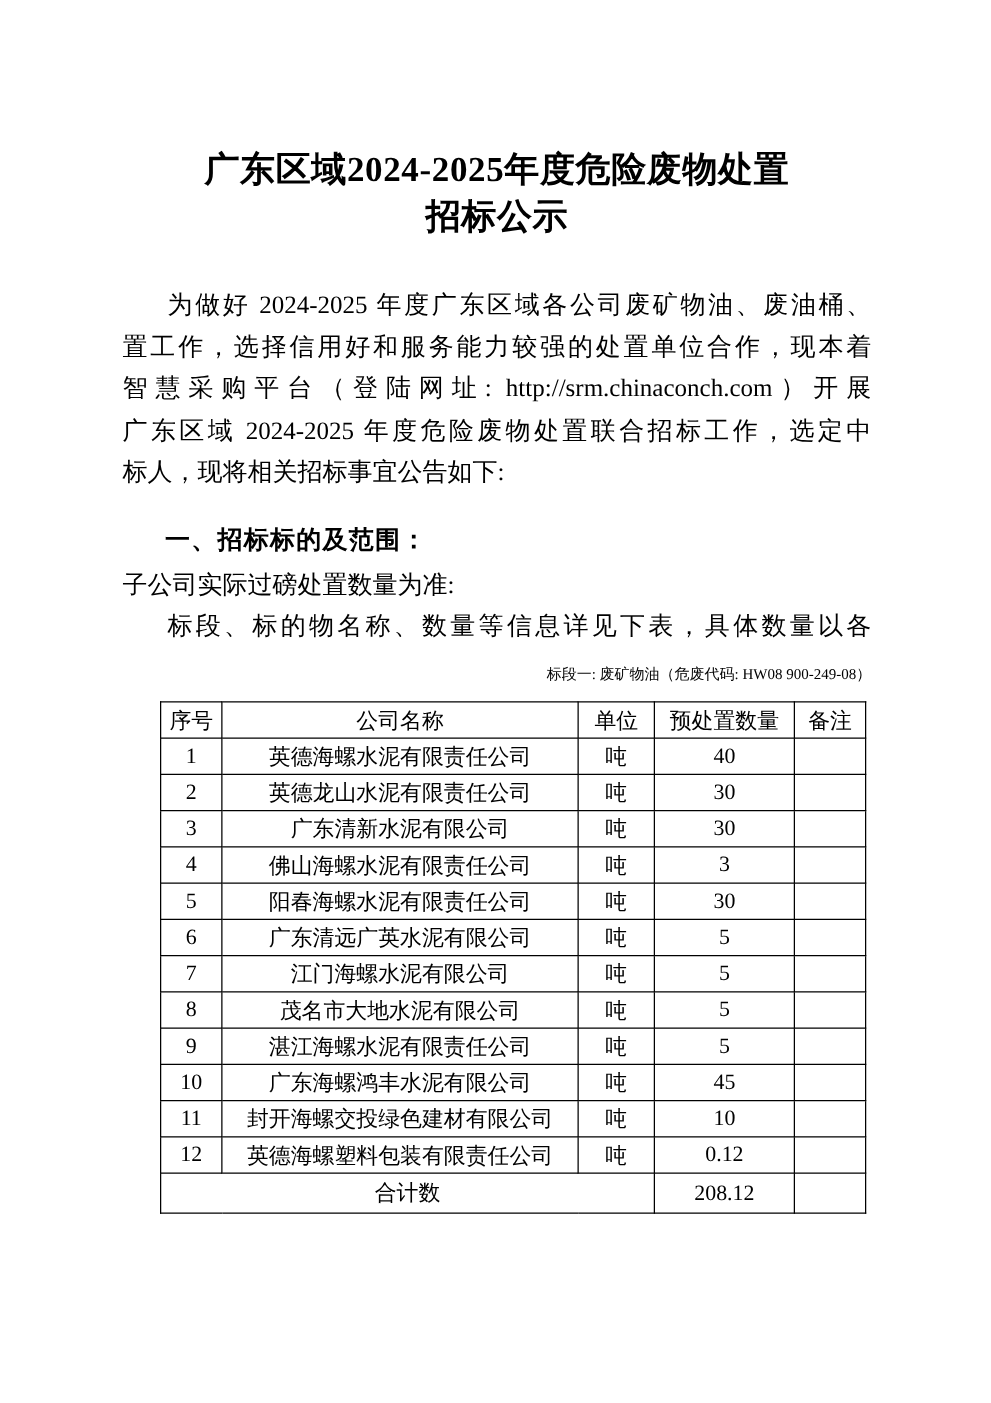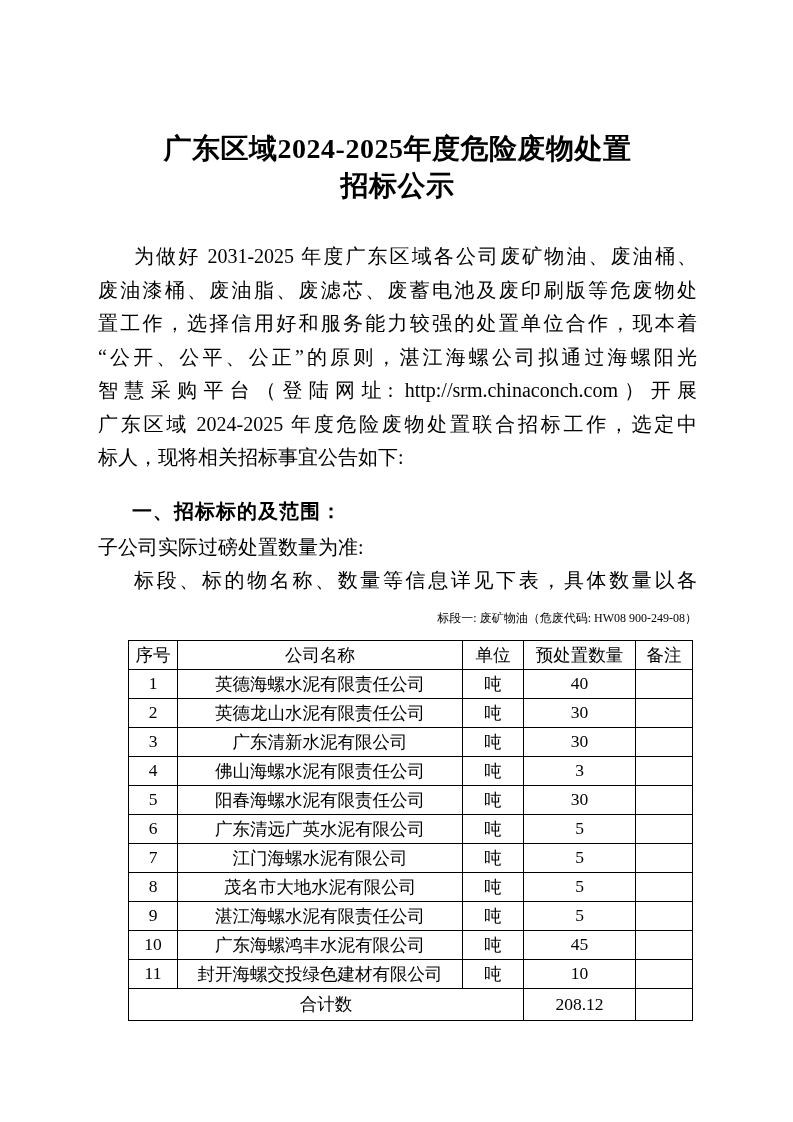--- a/index.html
+++ b/index.html
@@ -14,21 +14,21 @@
     position: relative;
     width: 793px;
     height: 1122px;
     background: #ffffff;
     color: #000000;
     font-family: "Liberation Serif", "DejaVu Serif", serif;
     box-sizing: border-box;
     padding: 118px 96px 0 98px;
   }
   .title {
-    margin: 12px;
+    margin: 0;
     text-align: center;
     font-size: 28px;
     font-weight: 700;
     line-height: 37px;
     letter-spacing: 0.5px;
   }
   .title-line { display: block; }
   .intro {
     margin-top: 36px;
   }
@@ -84,24 +84,22 @@
 <body>
 
 <div class="page">
 
   <h1 class="title">
     <span class="title-line">广东区域2024-2025年度危险废物处置</span>
     <span class="title-line">招标公示</span>
   </h1>
 
   <div class="intro">
-      <div class="bline jline indent">为做好 2031-2025 年度广东区域各公司废矿物油、废油桶、</div>
-      <div class="bline jline">废油漆桶、废油脂、废滤芯、废蓄电池及废印刷版等危废物处</div>
+      <div class="bline jline indent">为做好 2024-2025 年度广东区域各公司废矿物油、废油桶、</div>
       <div class="bline jline">置工作，选择信用好和服务能力较强的处置单位合作，现本着</div>
-      <div class="bline jline">“公开、公平、公正”的原则，湛江海螺公司拟通过海螺阳光</div>
       <div class="bline jline">智慧采购平台（登陆网址: http://srm.chinaconch.com）开展</div>
       <div class="bline jline">广东区域 2024-2025 年度危险废物处置联合招标工作，选定中</div>
       <div class="bline">标人，现将相关招标事宜公告如下:</div>
     </div>
 
   <div class="heading">一、招标标的及范围：</div>
 
   <div class="desc">
       <div class="bline">子公司实际过磅处置数量为准:</div>
       <div class="bline jline indent">标段、标的物名称、数量等信息详见下表，具体数量以各</div>
@@ -197,20 +195,27 @@
           <td>45</td>
           <td></td>
         </tr>
         <tr>
           <td>11</td>
           <td>封开海螺交投绿色建材有限公司</td>
           <td>吨</td>
           <td>10</td>
           <td></td>
         </tr>
+        <tr>
+          <td>12</td>
+          <td>英德海螺塑料包装有限责任公司</td>
+          <td>吨</td>
+          <td>0.12</td>
+          <td></td>
+        </tr>
       </tbody>
     <tfoot>
       <tr>
         <td colspan="3">合计数</td>
         <td>208.12</td>
         <td></td>
       </tr>
     </tfoot>
   </table>
 

